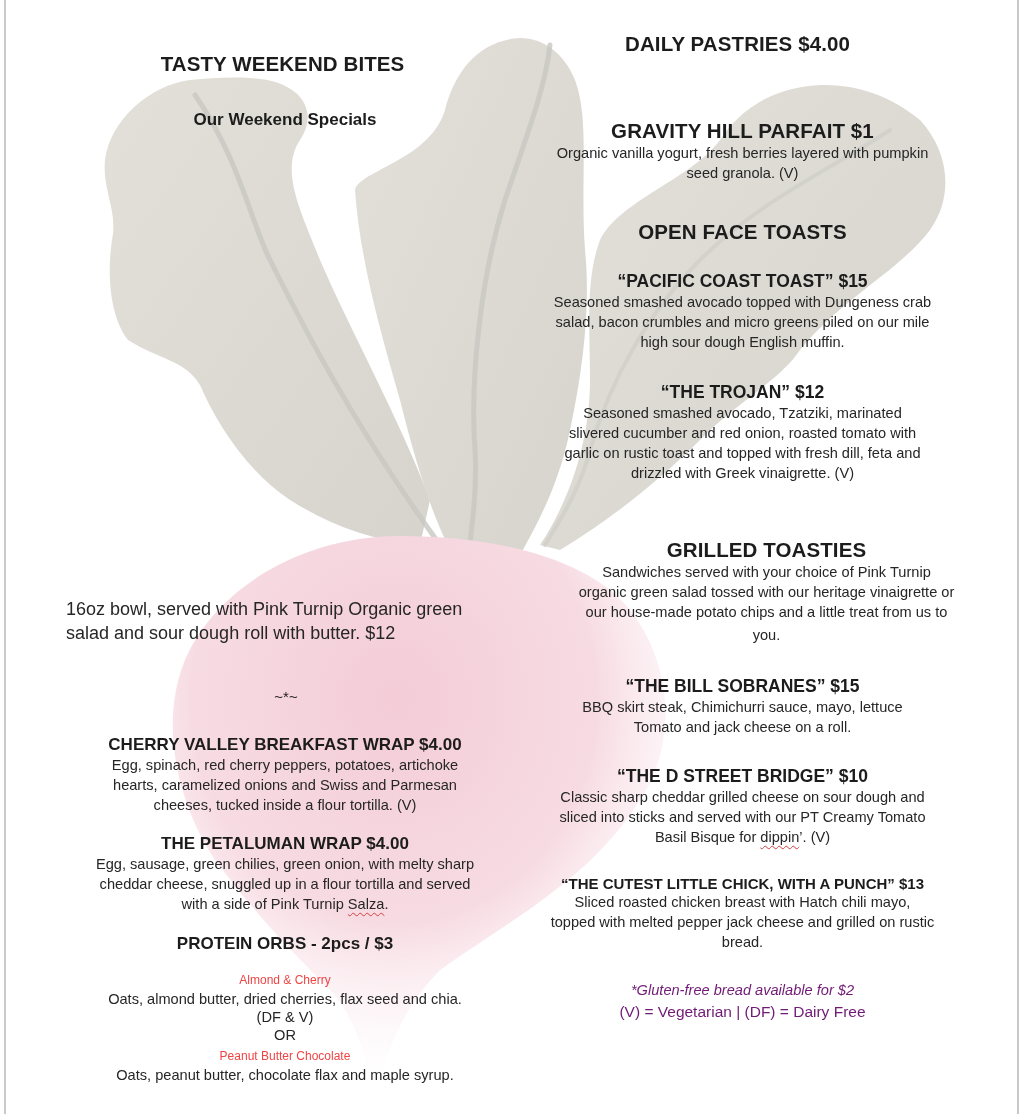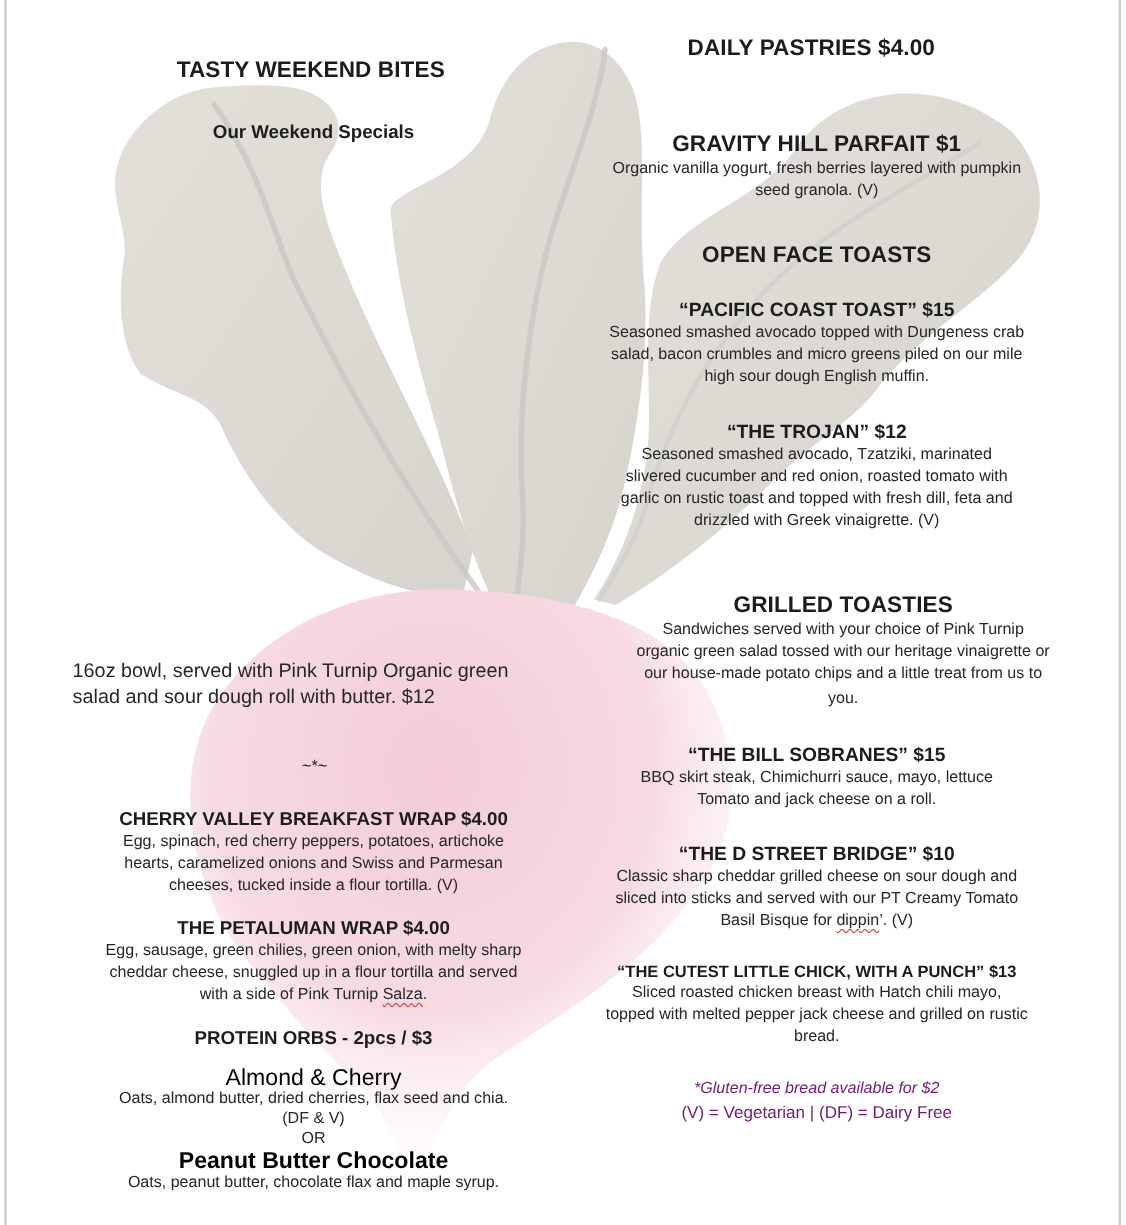--- a/index.html
+++ b/index.html
@@ -8,21 +8,21 @@
   .page-border-left { position:absolute; left:4px; top:0; width:2px; height:1114px; background:#c9c9c9; }
   .page-border-right { position:absolute; left:1017px; top:0; width:2px; height:1114px; background:#c9c9c9; }
   svg.bg { position:absolute; left:0; top:0; width:1024px; height:1114px; z-index:0; }
   .block { position:absolute; z-index:1; text-align:center; }
   .h1 { font-weight:bold; font-size:20.5px; letter-spacing:0.1px; }
   .h2 { font-weight:bold; font-size:17.5px; }
   .h3 { font-weight:bold; font-size:16.5px; }
   .h4 { font-weight:bold; font-size:15px; }
   .desc { font-size:14.6px; line-height:20px; color:#262626; }
   .desc-lg { font-size:18px; line-height:24px; color:#262626; }
-  .flavor { font-size:21px; line-height:20px; color:#000000; }
+  .flavor { font-size:12px; line-height:20px; color:#ef4444; }
   .note { font-size:14.6px; line-height:21px; color:#701a75; }
   .italic { font-style:italic; }
   .squiggle { text-decoration: underline wavy #d04040; text-decoration-thickness:1px; text-underline-offset:3px; }
   .left-al { text-align:left; }
 </style>
 </head>
 <body>
 
 <div class="page-border-left"></div>
 <div class="page-border-right"></div>
@@ -76,21 +76,21 @@
   <div class="desc">cheddar cheese, snuggled up in a flour tortilla and served</div>
   <div class="desc"><span>with a side of Pink Turnip </span><span class="squiggle">Salza</span><span>.</span></div>
 </div>
 
 <div class="block" style="left:55px; top:934px; width:460px;">
   <div class="h3" style="font-size:17px; margin-bottom:16px;">PROTEIN ORBS - 2pcs / $3</div>
   <div class="flavor">Almond &amp; Cherry</div>
   <div class="desc" style="line-height:18px;">Oats, almond butter, dried cherries, flax seed and chia.</div>
   <div class="desc" style="line-height:18px;">(DF &amp; V)</div>
   <div class="desc" style="line-height:18px;">OR</div>
-  <div class="flavor" style="margin-top:2px;font-weight:bold;">Peanut Butter Chocolate</div>
+  <div class="flavor" style="margin-top:2px;">Peanut Butter Chocolate</div>
   <div class="desc" style="line-height:18px;">Oats, peanut butter, chocolate flax and maple syrup.</div>
 </div>
 
 <div class="block h1" style="left:560px; top:32px; width:355px;">DAILY PASTRIES $4.00</div>
 
 <div class="block" style="left:520px; top:119px; width:445px;">
   <div class="h1">GRAVITY HILL PARFAIT $1</div>
   <div class="desc">Organic vanilla yogurt, fresh berries  layered with pumpkin</div>
   <div class="desc">seed granola. (V)</div>
 </div>

